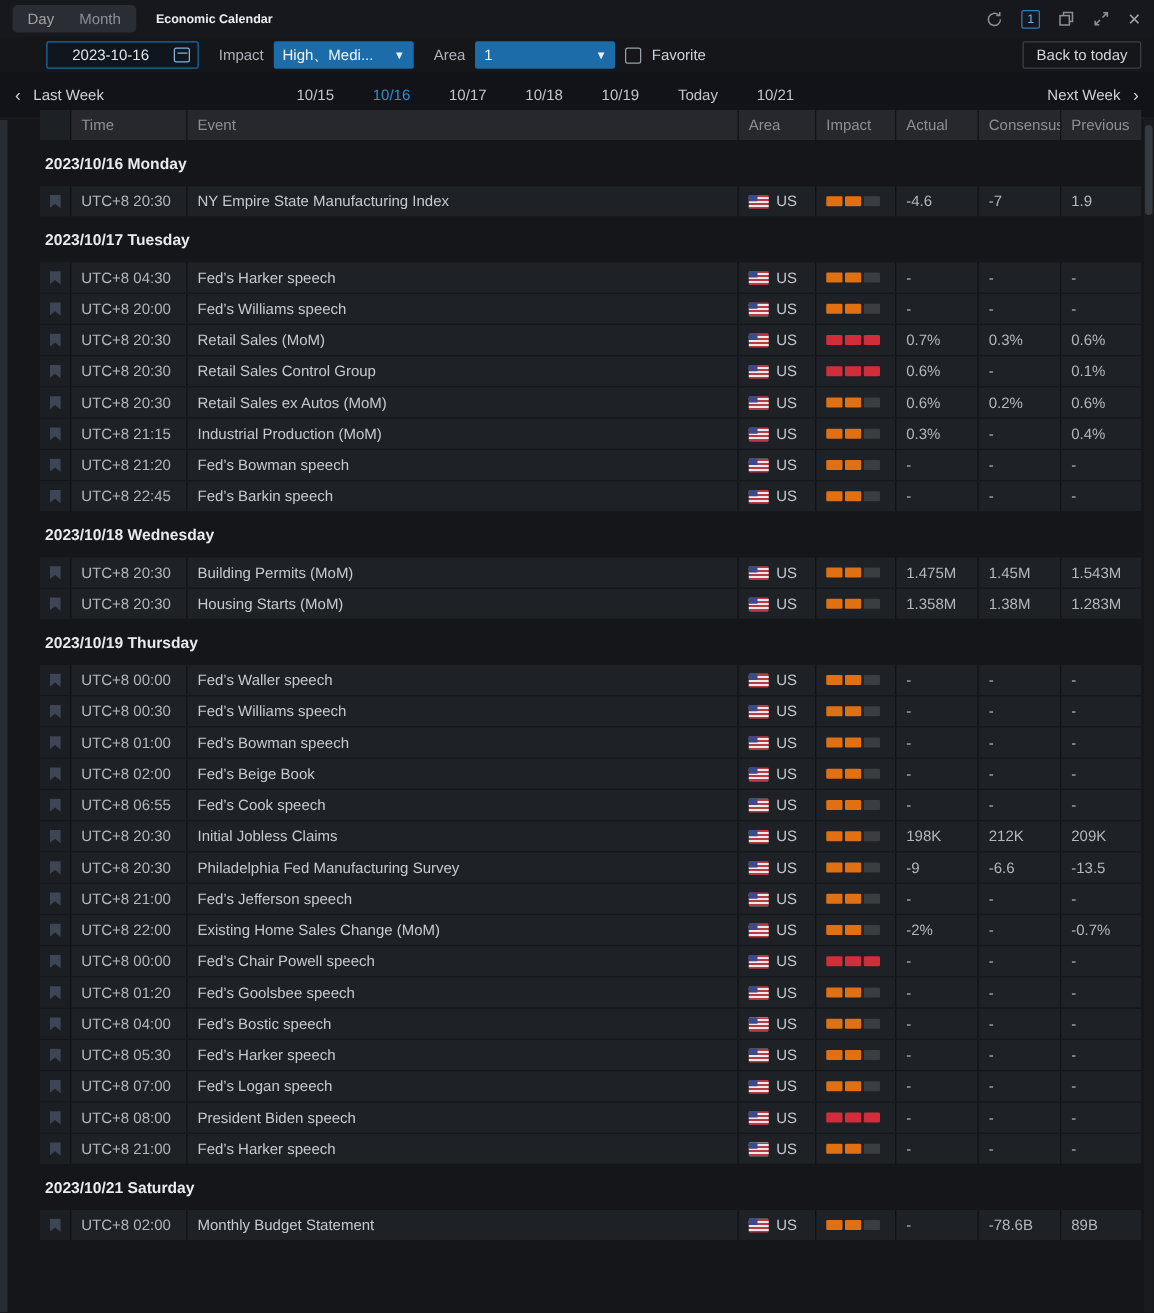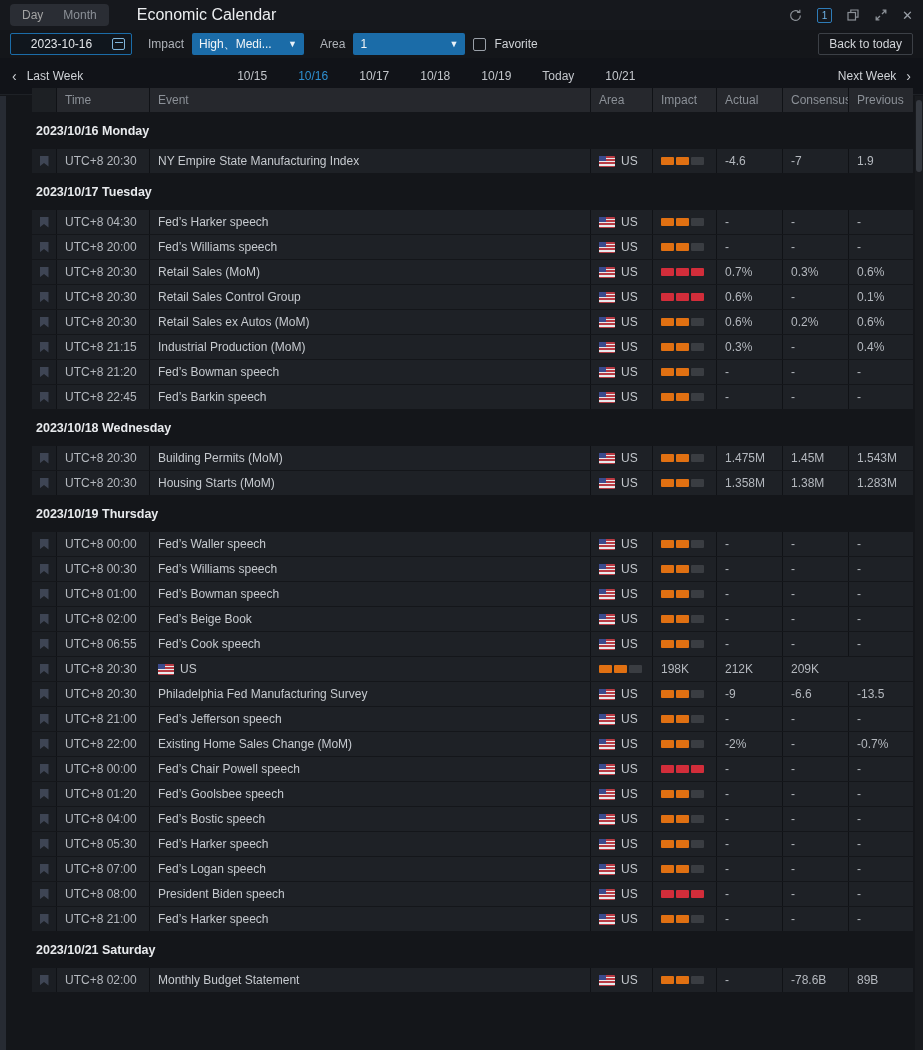--- a/index.html
+++ b/index.html
@@ -19,28 +19,28 @@
     width:923px;height:1050px;overflow:hidden;position:relative;
     background:var(--bg);
     font-family:"Liberation Sans","DejaVu Sans",sans-serif;
     font-size:12px;color:var(--txt);
   }
   
   .topbar{height:30px;display:flex;align-items:center;padding:0 10px;background:#16181d;}
   .mode-pill{display:flex;background:#2a2d34;border-radius:4px;padding:2px;margin-right:16px;}
   .mode-tab{padding:2px 10px;border-radius:3px;color:var(--txt-dim);cursor:pointer;}
   .mode-tab.active{color:#a3a3a3;font-weight:normal;}
-  .app-title{font-weight:normal;font-size:16px;color:#eceef0;margin-left:12px;}
+  .app-title{font-weight:bold;font-size:10px;color:#eceef0;}
   .win-icons{margin-left:auto;display:flex;align-items:center;gap:14px;color:var(--txt-dim);}
   .win-icons svg{display:block;}
   .tab-count{min-width:15px;height:15px;border:1px solid #2e7cb8;border-radius:2px;
     color:#6db3e8;font-size:10px;display:flex;align-items:center;justify-content:center;padding:0 2px;}
   .close-x{font-size:13px;line-height:1;color:#9aa0a8;}
   
-  .filterbar{height:28px;display:flex;align-items:center;padding:0 10px;gap:8px;}
+  .filterbar{height:28px;display:flex;align-items:center;padding:0 10px;gap:8px;margin-left:27px;}
   .datebox{width:122px;height:22px;border:1px solid var(--blue);border-radius:2px;
     background:#10161d;display:flex;align-items:center;padding:0 6px;gap:6px;}
   .datebox .val{flex:1;color:#e2e5e8;text-align:center;}
   .cal-icon{width:13px;height:12px;border:1.2px solid #7fb4d9;border-radius:2px;position:relative;}
   .cal-icon::before{content:"";position:absolute;left:1.5px;right:1.5px;top:2.5px;height:1.2px;background:#7fb4d9;}
   .flabel{color:#aeb2b8;margin-left:8px;}
   .dropdown{height:22px;background:var(--blue);border-radius:2px;color:#f2f5f8;
     display:flex;align-items:center;padding:0 7px;gap:6px;cursor:pointer;}
   .dropdown .dval{flex:1;white-space:nowrap;overflow:hidden;}
   .dd-impact{width:112px;}
@@ -510,20 +510,21 @@
         </div>
         <div class="cell val-txt">-</div>
         <div class="cell val-txt">-</div>
         <div class="cell val-txt">-</div>
       </div>
       <div class="grid-row ev-row">
         <div class="cell pin-cell">
           <span class="bookmark"></span>
         </div>
         <div class="cell time-txt">UTC+8 20:30</div>
+        <div class="cell event-txt">Initial Jobless Claims</div>
         <div class="cell">
           <span class="flag"></span>
           <span>US</span>
         </div>
         <div class="cell">
           <span class="bars">
             <span class="bar" style="background: rgb(224, 112, 18);"></span>
             <span class="bar" style="background: rgb(224, 112, 18);"></span>
             <span class="bar" style="background: rgb(58, 61, 66);"></span>
           </span>

